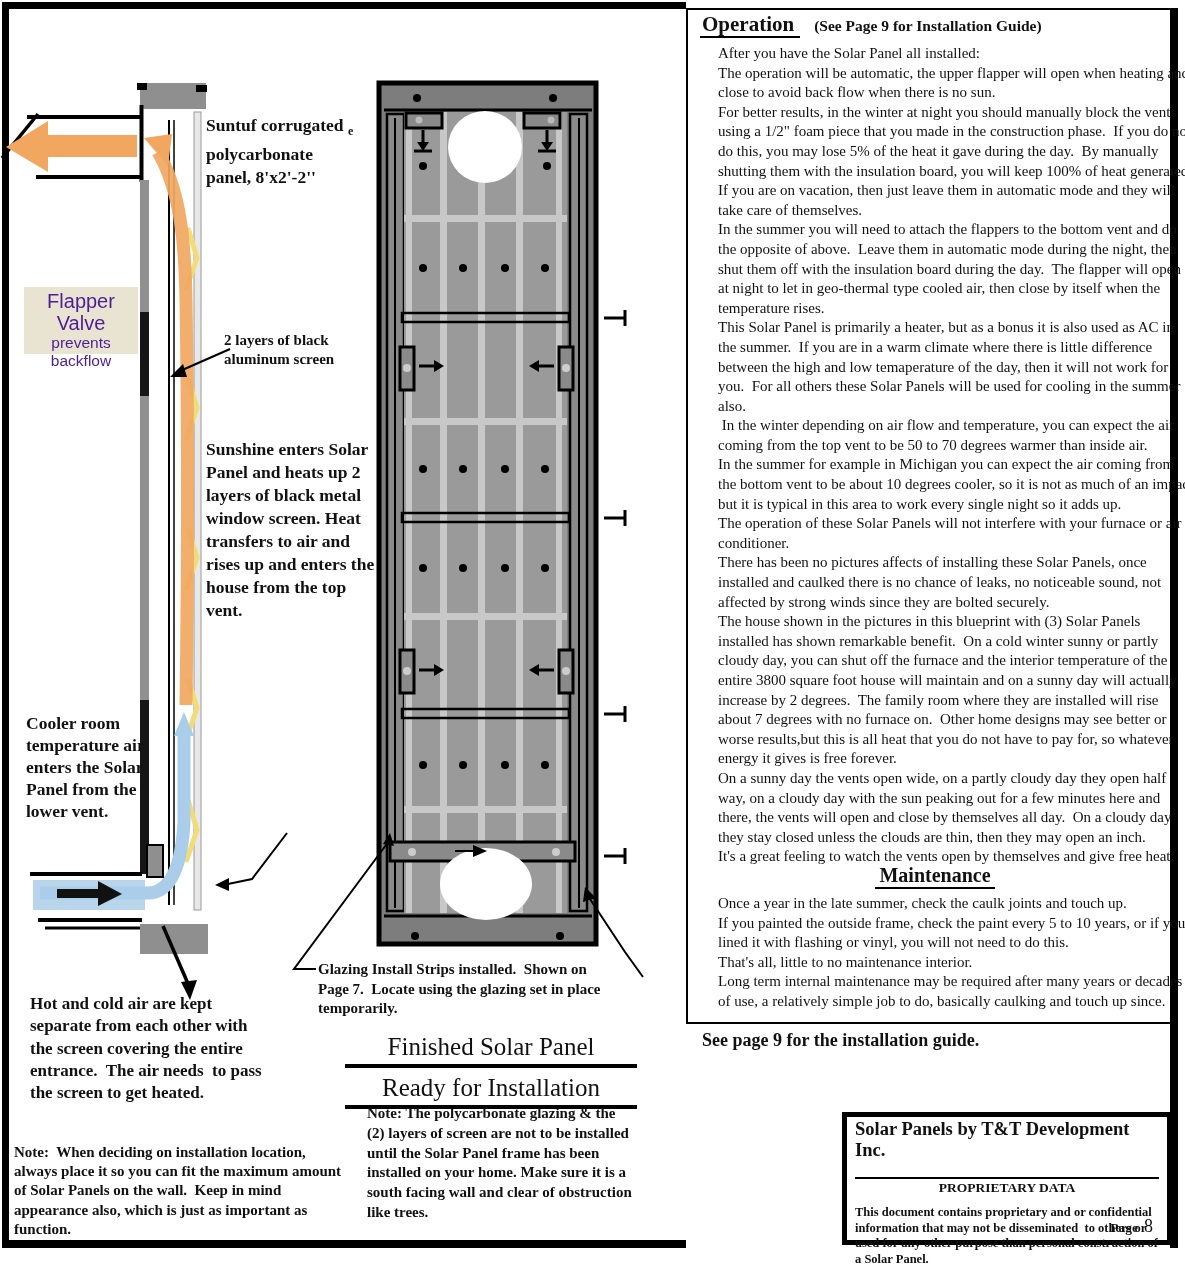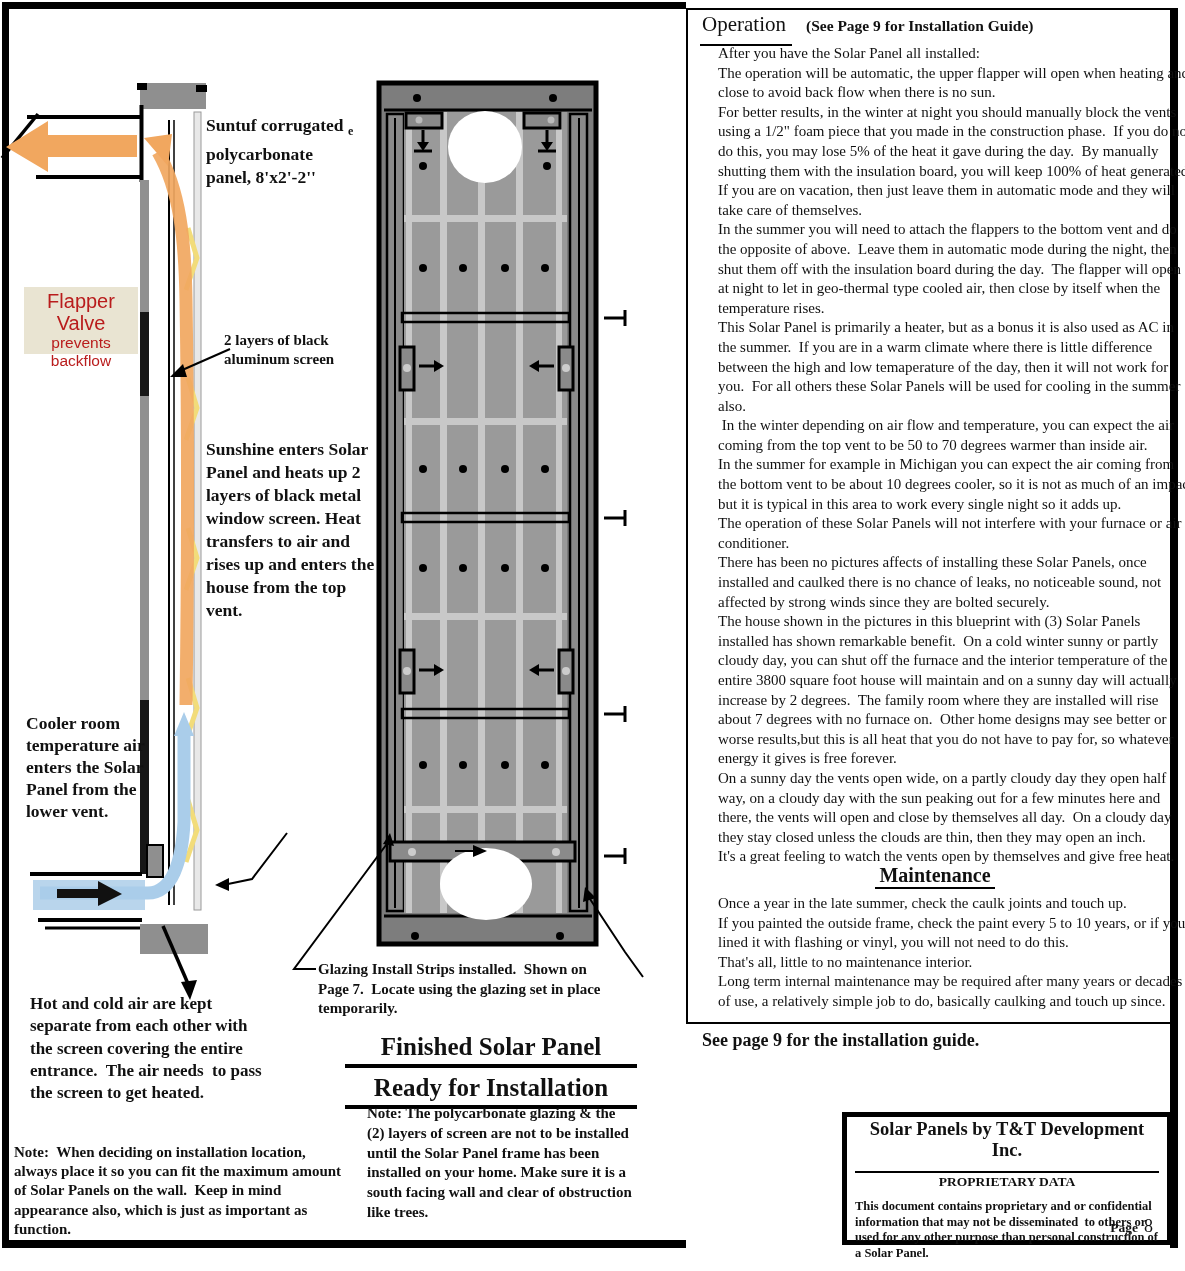--- a/index.html
+++ b/index.html
@@ -11,35 +11,35 @@
   .left-box{left:2px;top:2px;width:684px;height:1246px;border-left:7px solid #000;
             border-top:7px solid #000;border-bottom:8px solid #000;box-sizing:border-box;z-index:0;}
   .right-box{left:686px;top:8px;width:488px;height:1016px;border:2px solid #000;box-sizing:border-box;z-index:0;}
   .right-edge{left:1170px;top:8px;width:8px;height:1240px;background:#000;z-index:0;}
   .prop-box{left:842px;top:1112px;width:330px;height:133px;border:5px solid #000;
             box-sizing:border-box;background:#fff;z-index:2;padding:2px 8px 0 8px;}
   
   .bserif{font-weight:bold;font-family:"Liberation Serif",serif;}
   .lbl17{font-size:17.5px;line-height:23px;}
   .lbl15{font-size:15px;line-height:19px;}
-  .flapper{background:#e9e4d2;color:#b91c1c;font-family:"Liberation Sans",sans-serif;
+  .flapper{background:#e9e4d2;color:#4c1d95;font-family:"Liberation Sans",sans-serif;
            text-align:center;padding-top:3px;}
   .flapper .l1{font-size:20px;line-height:22px;}
   .flapper .l2{font-size:15.5px;line-height:18px;}
   .sub-e{font-size:12px;vertical-align:-4px;}
-  .head-center{text-align:center;font-weight:bold;font-size:25px;line-height:30px;}
+  .head-center{text-align:center;font-weight:normal;font-size:25px;line-height:30px;}
   .head-center .uline{border-bottom:4px solid #000;padding-bottom:2px;margin-bottom:5px;}
-  .op-head .t{font-weight:normal;font-size:21px;border-bottom:2.5px solid #000;padding:0 6px 8px 2px;}
+  .op-head .t{font-weight:bold;font-size:21px;border-bottom:2.5px solid #000;padding:0 6px 0 2px;}
   .op-head .s{font-weight:bold;font-size:15.5px;margin-left:14px;}
   .bodycol{width:476px;font-size:15px;line-height:19.6px;margin-left:20px;}
   .bodycol div{white-space:pre-wrap;}
   .maint-head{font-weight:bold;font-size:20px;border-bottom:2.5px solid #000;padding:0 4px 1px 4px;}
   .footer-note{font-weight:bold;font-size:18px;}
   .prop-title{font-weight:bold;font-size:18.5px;border-bottom:2.5px solid #000;
-              display:inline-block;padding-bottom:10px;text-align:center;}
+              display:inline-block;padding-bottom:16px;}
   .prop-sub{font-weight:bold;font-size:13.5px;text-align:center;margin-top:1px;}
   .prop-body{font-weight:bold;font-size:12.5px;line-height:15.6px;margin-top:9px;white-space:pre-wrap;}
   .prop-page{position:absolute;right:14px;bottom:3px;font-weight:bold;font-size:13.5px;}
   .prop-page .num{font-size:18px;font-weight:normal;margin-left:6px;}
   svg{position:absolute;left:0;top:0;z-index:1;}
 </style>
 </head>
 <body>
 
 <div class="page">

